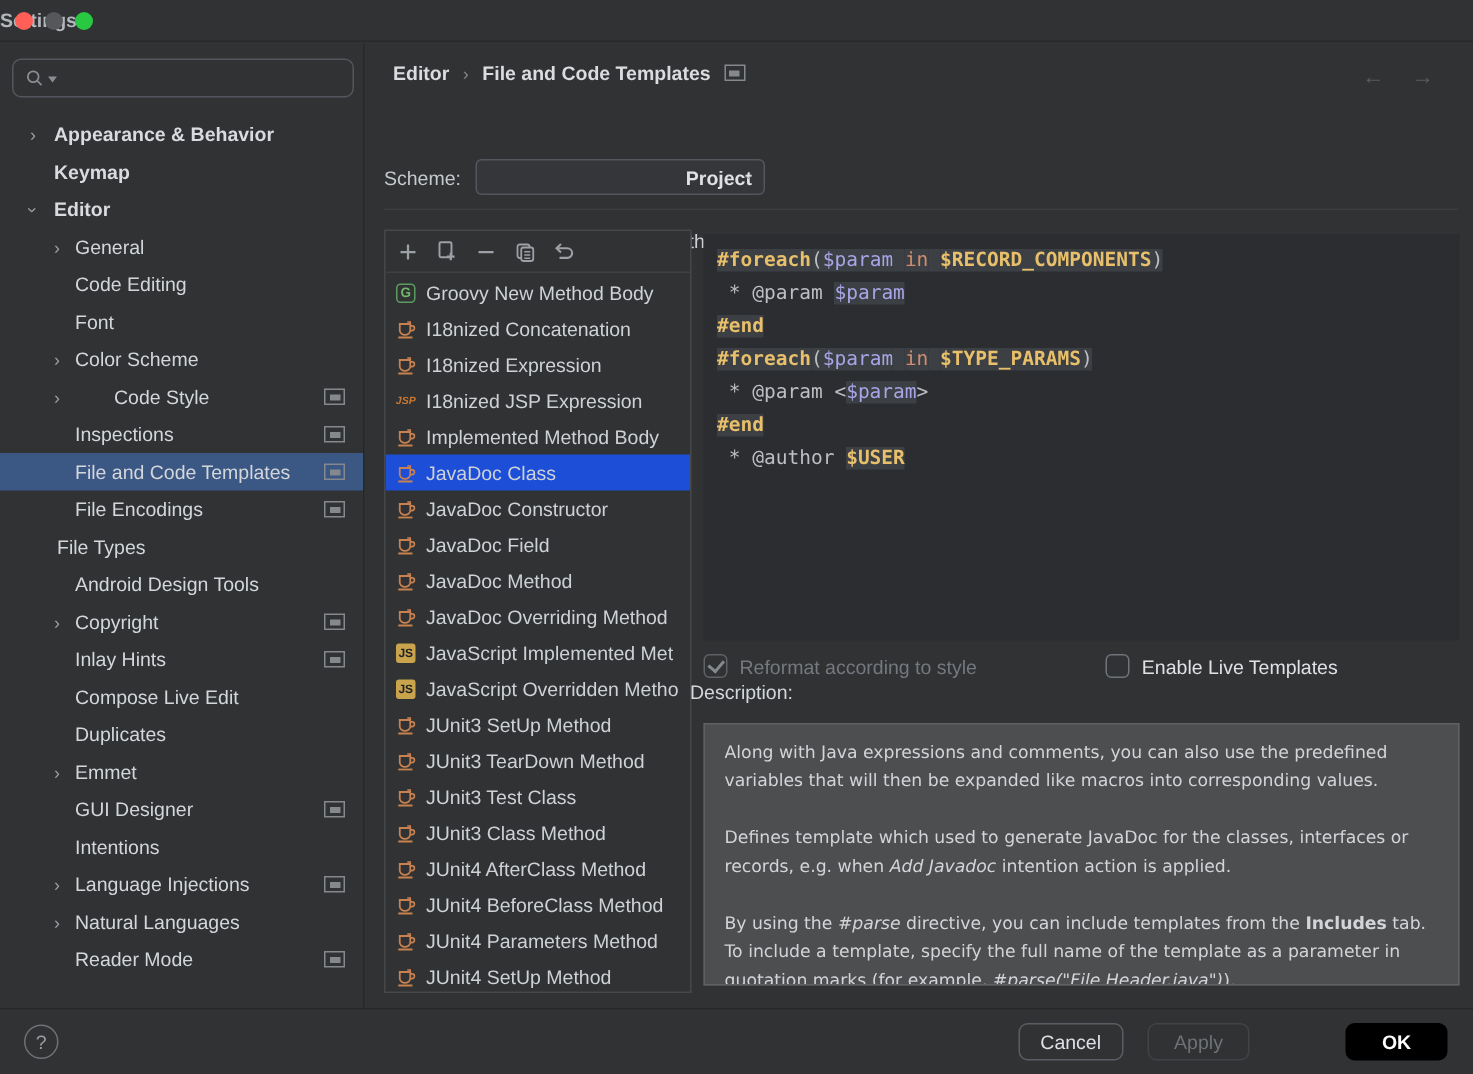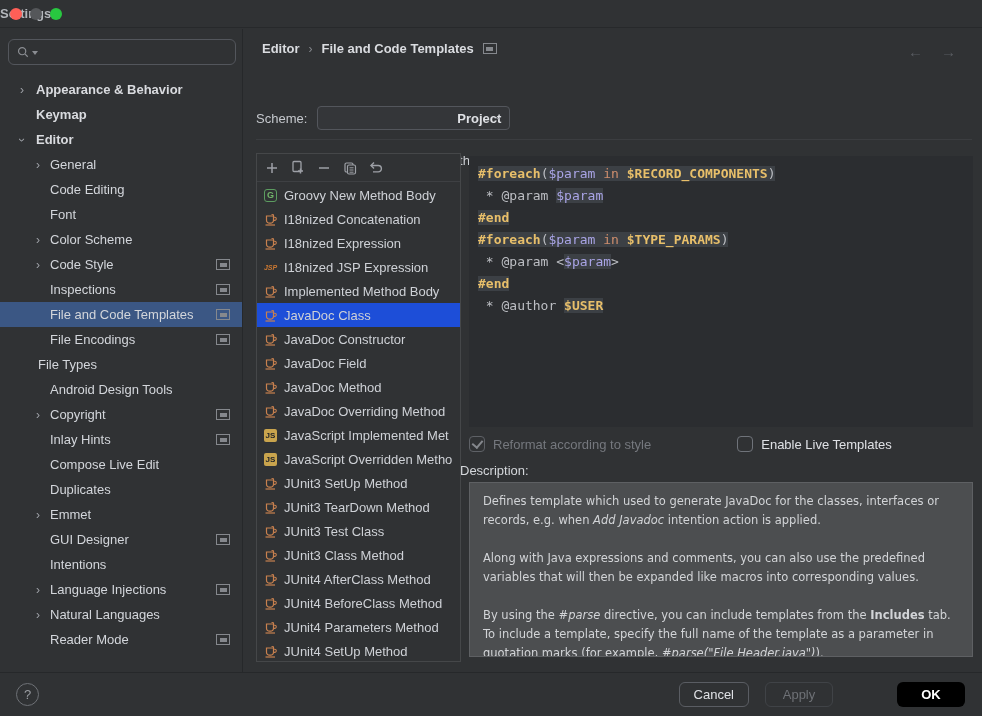--- a/index.html
+++ b/index.html
@@ -95,21 +95,21 @@
   .cb { width:16px; height:16px; border-radius:4px; border:1.5px solid #6F737A; position:relative;
     flex:0 0 16px; }
   .cb.checked-disabled { border-color:#5E6166; }
   .cb.checked-disabled::after { content:""; position:absolute; left:3.5px; top:1px; width:5px;
     height:8px; border:solid #85888D; border-width:0 2px 2px 0; transform:rotate(40deg); }
   .opt { display:flex; align-items:center; gap:8px; }
   .opt-label-disabled { color:#75787E; }
   .opt-label { color:#DFE1E5; }
   .opt2 { margin-left:86px; }
 
-  .desc-label { position:absolute; left:216px; top:434px; color:#D4D7DB; }
+  .desc-label { position:absolute; left:216px; top:425px; color:#D4D7DB; }
   .desc-panel { position:absolute; left:225px; top:453px; right:9px; height:175px;
     background:#4C4E50; border:1px solid #5E6063; padding:9px 13px; overflow:hidden;
     font-family:"DejaVu Sans", sans-serif; font-size:11.5px; line-height:19px; color:#D2D4D7; }
   .desc-panel p { margin-bottom:19px; }
   .desc-panel i { font-style:italic; }
   .desc-panel b { font-weight:bold; }
 
   
   .footer { position:absolute; left:0; right:0; bottom:0; height:44px;
     border-top:1px solid #26282A; }
@@ -168,21 +168,21 @@
         </div>
         <div class="tree-row">
           <span class="tree-label" style="margin-left: 50px;">Font</span>
         </div>
         <div class="tree-row">
           <span class="tree-chevron" style="left: 30px;">›</span>
           <span class="tree-label" style="margin-left: 50px;">Color Scheme</span>
         </div>
         <div class="tree-row">
           <span class="tree-chevron" style="left: 30px;">›</span>
-          <span class="tree-label" style="margin-left: 50px;">Code Style</span>
+          <span class="tree-label" style="margin-left: 76px;">Code Style</span>
           <span class="screen-icon"></span>
         </div>
         <div class="tree-row">
           <span class="tree-label" style="margin-left: 50px;">Inspections</span>
           <span class="screen-icon"></span>
         </div>
         <div class="tree-row selected">
           <span class="tree-label" style="margin-left: 50px;">File and Code Templates</span>
           <span class="screen-icon"></span>
         </div>
@@ -510,22 +510,22 @@
         <span class="opt-label-disabled">Reformat according to style</span>
       </div>
       <div class="opt opt2">
         <span class="cb"></span>
         <span class="opt-label">Enable Live Templates</span>
       </div>
     </div>
 
     <div class="desc-label">Description:</div>
     <div class="desc-panel" id="descPanel">
+        <p><span>Along with Java expressions and comments, you can also use the predefined variables that will then be expanded like macros into corresponding values.</span></p>
         <p><span>Defines template which used to generate JavaDoc for the classes, interfaces or records, e.g. when </span><i>Add Javadoc</i><span> intention action is applied.</span></p>
-        <p><span>Along with Java expressions and comments, you can also use the predefined variables that will then be expanded like macros into corresponding values.</span></p>
         <p><span>By using the </span><i>#parse</i><span> directive, you can include templates from the </span><b>Includes</b><span> tab. To include a template, specify the full name of the template as a parameter in quotation marks (for example, </span><i>#parse("File Header.java")</i><span>).</span></p>
       </div>
   </div>
 
   <div class="footer">
     <div class="help-btn">?</div>
     <div class="btns">
       <div class="btn btn-cancel">Cancel</div>
       <div class="btn btn-apply">Apply</div>
       <div class="btn btn-ok">OK</div>

